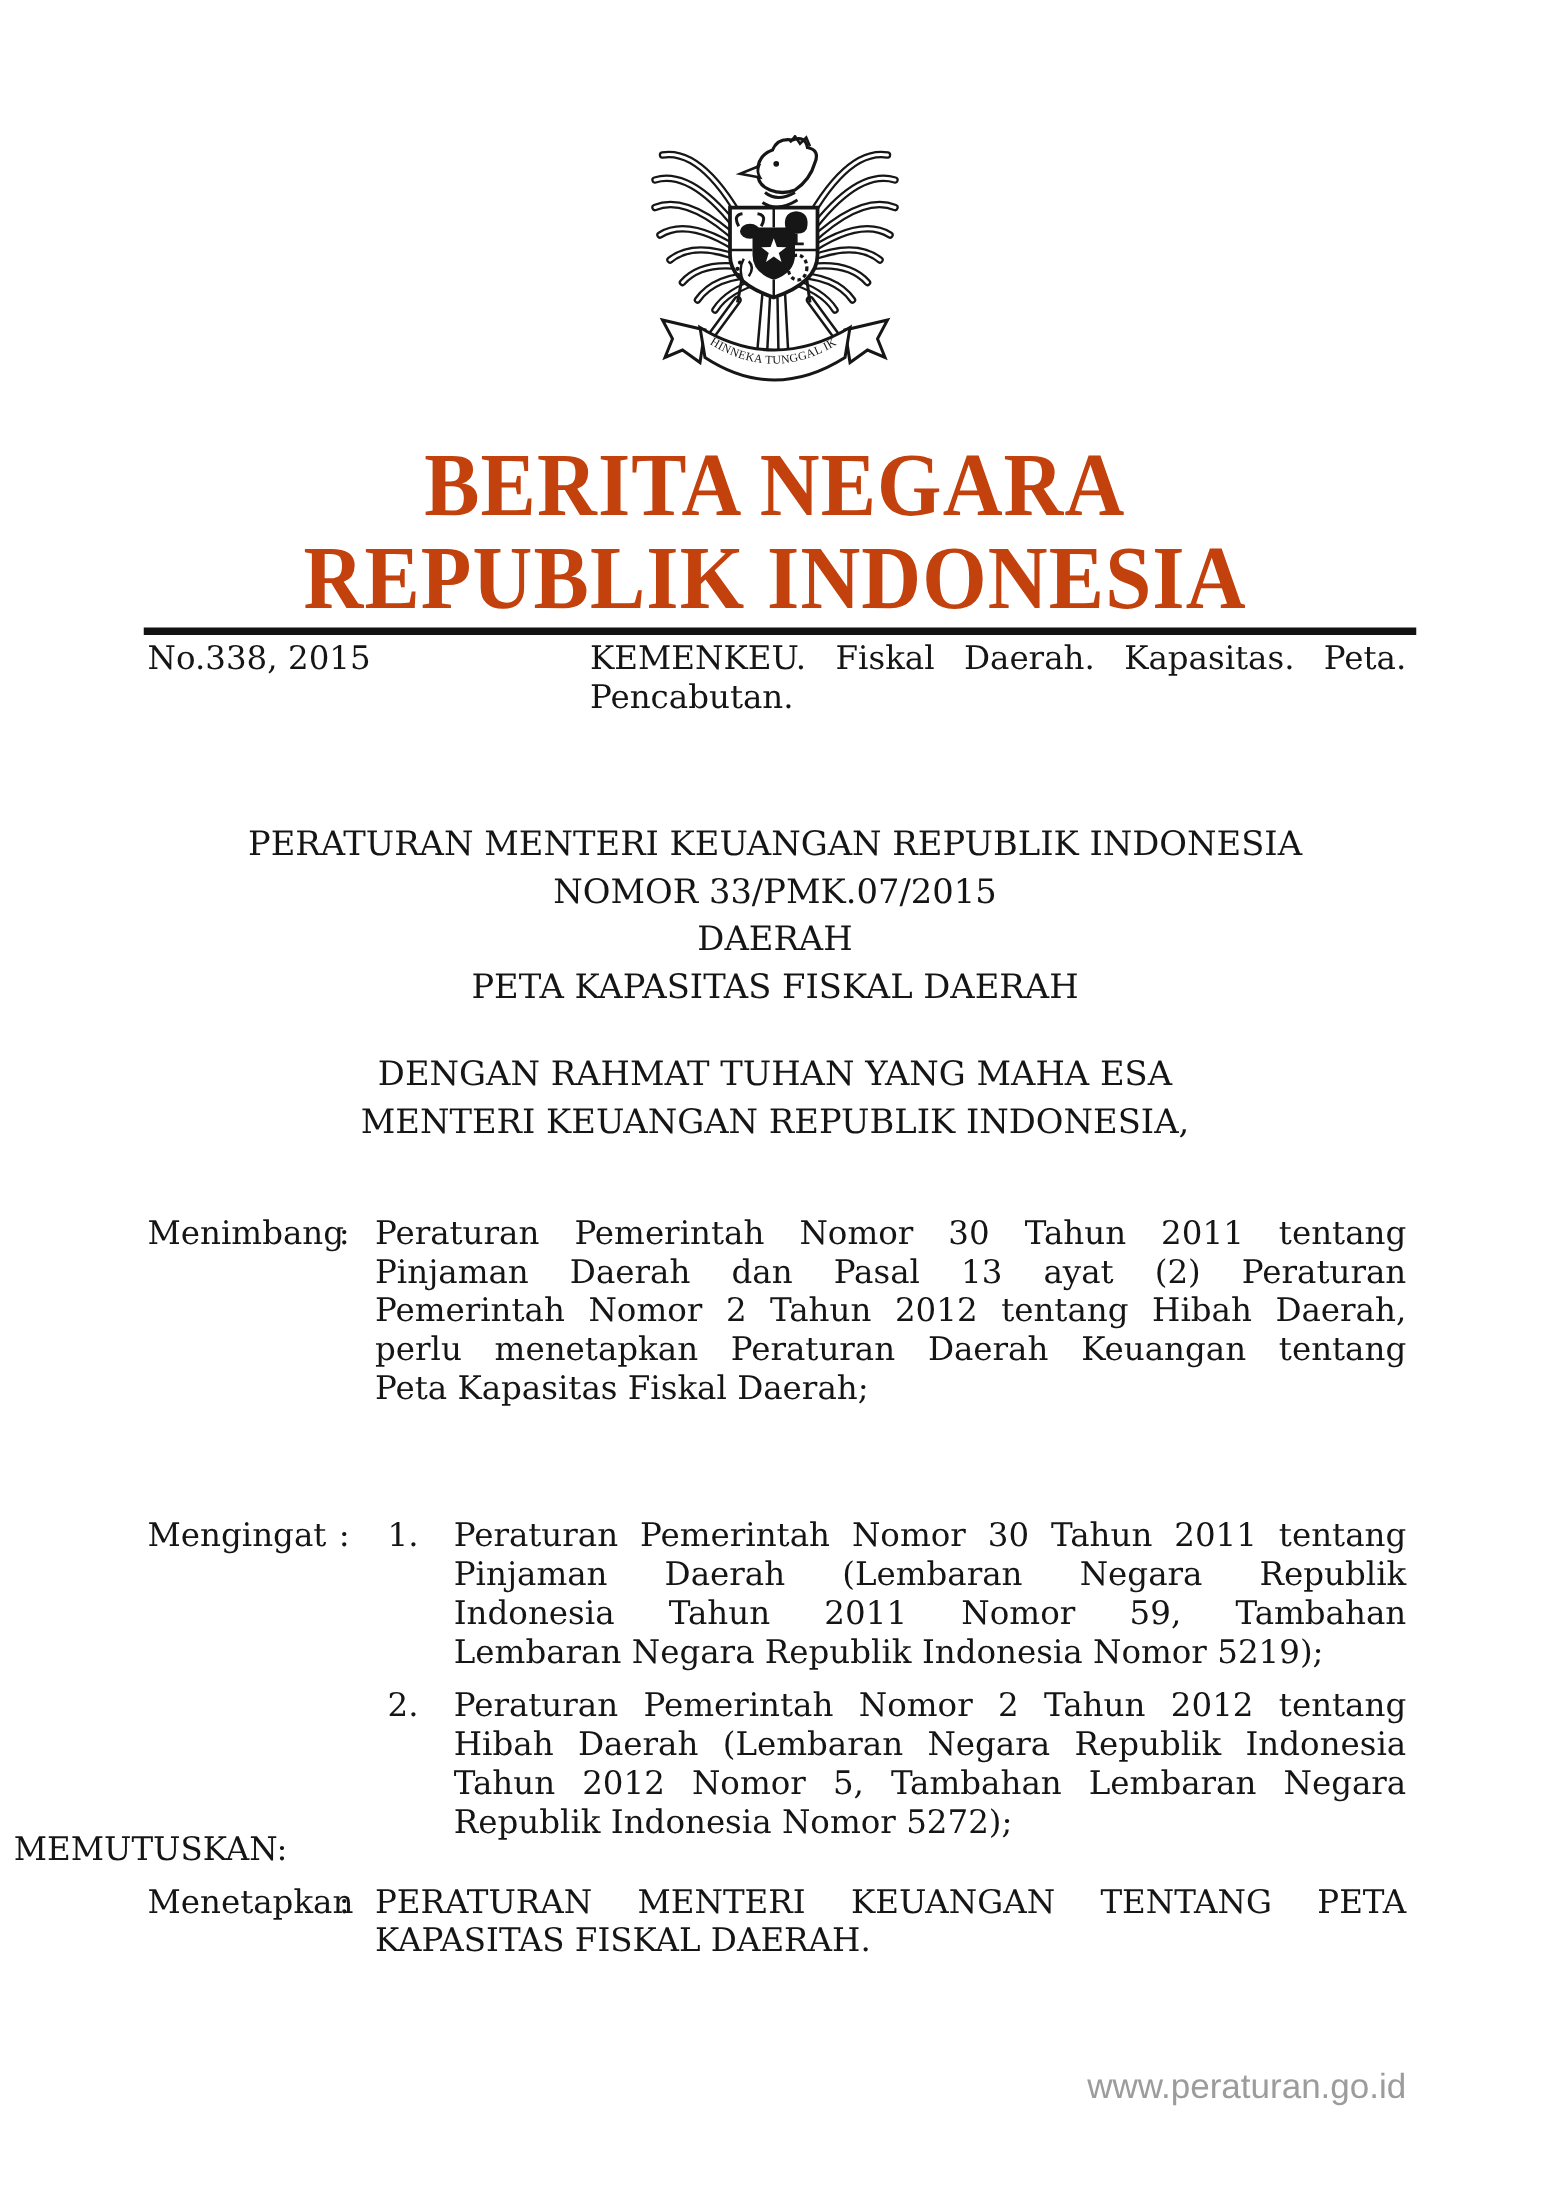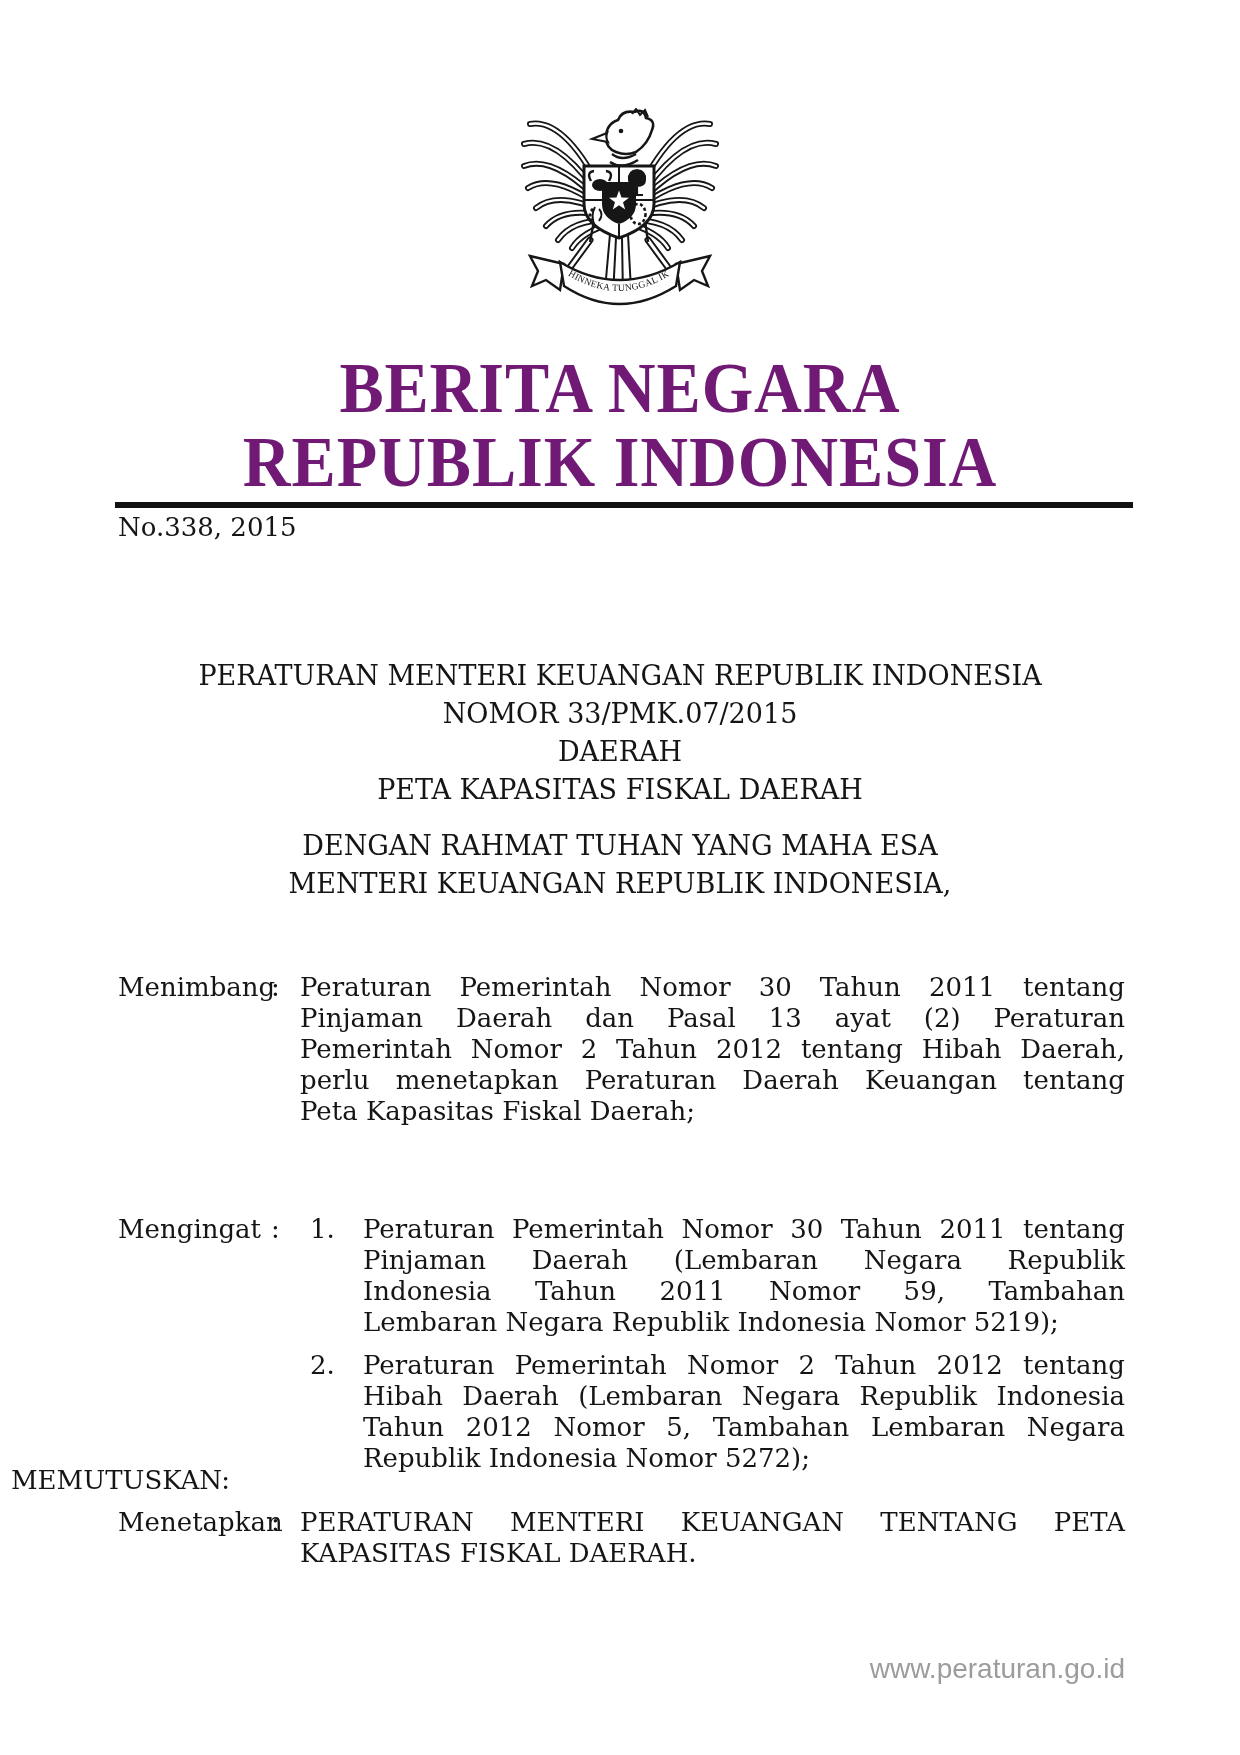--- a/index.html
+++ b/index.html
@@ -4,33 +4,33 @@
 <style>
   html,body{margin:0;padding:0;}
   body{
     width:1240px;height:1755px;background:#ffffff;position:relative;
     font-family:"DejaVu Serif",serif;color:#151515;overflow:hidden;
   }
   
   .emblem{position:absolute;top:108px;left:520px;width:200px;height:200px;}
   
   .masthead{position:absolute;top:351px;left:0;width:1240px;text-align:center;
-    font-family:"Liberation Serif",serif;font-weight:700;font-size:72px;line-height:74px;color:#701a75;}
+    font-family:"Liberation Serif",serif;font-weight:700;font-size:72px;line-height:74px;color:#c2410c;}
   .masthead .mline{display:block;white-space:nowrap;}
   .masthead .mline > span{display:inline-block;transform:scaleX(0.92);transform-origin:50% 50%;letter-spacing:1px;}
   .rule{position:absolute;top:502px;left:115px;width:1018px;height:6px;background:#121212;}
   
   .header-row{position:absolute;top:512px;left:118px;width:1007px;display:flex;
     font-size:26px;line-height:31px;}
   .issue-col{width:354px;}
   .subject-col{width:653px;}
   
   .title-block{position:absolute;top:657px;left:0;width:1240px;text-align:center;
     font-size:27px;line-height:38px;}
-  .title-block .invocation{margin-top:18px;}
+  .title-block .invocation{margin-top:32px;}
   
   .row{position:absolute;left:118px;width:1007px;display:flex;font-size:26px;line-height:31px;}
   .row .label{width:145px;flex:0 0 145px;}
   .row .colon{width:37px;flex:0 0 37px;text-align:left;padding-left:8px;box-sizing:border-box;}
   .row .content{flex:1;min-width:0;}
   .menimbang{top:972px;}
   .mengingat{top:1174px;margin-top:40px;}
   .menetapkan{top:1507px;}
   .item{display:flex;}
   .item .num{flex:0 0 63px;width:63px;padding-left:10px;box-sizing:border-box;}
@@ -154,20 +154,24 @@
 
 <div class="masthead">
   <div class="mline"><span>BERITA NEGARA</span></div>
   <div class="mline"><span>REPUBLIK INDONESIA</span></div>
 </div>
 
 <div class="rule"></div>
 
 <div class="header-row">
   <div class="issue-col">No.338, 2015</div>
+  <div class="subject-col">
+      <div class="jline">KEMENKEU.  Fiskal  Daerah.  Kapasitas.  Peta.</div>
+      <div class="jline last">Pencabutan.</div>
+    </div>
 </div>
 
 <div class="title-block">
   <div>PERATURAN MENTERI KEUANGAN REPUBLIK INDONESIA</div>
   <div>NOMOR 33/PMK.07/2015</div>
   <div>DAERAH</div>
   <div>PETA KAPASITAS FISKAL DAERAH</div>
   <div class="invocation">DENGAN RAHMAT TUHAN YANG MAHA ESA</div>
   <div>MENTERI KEUANGAN REPUBLIK INDONESIA,</div>
 </div>

